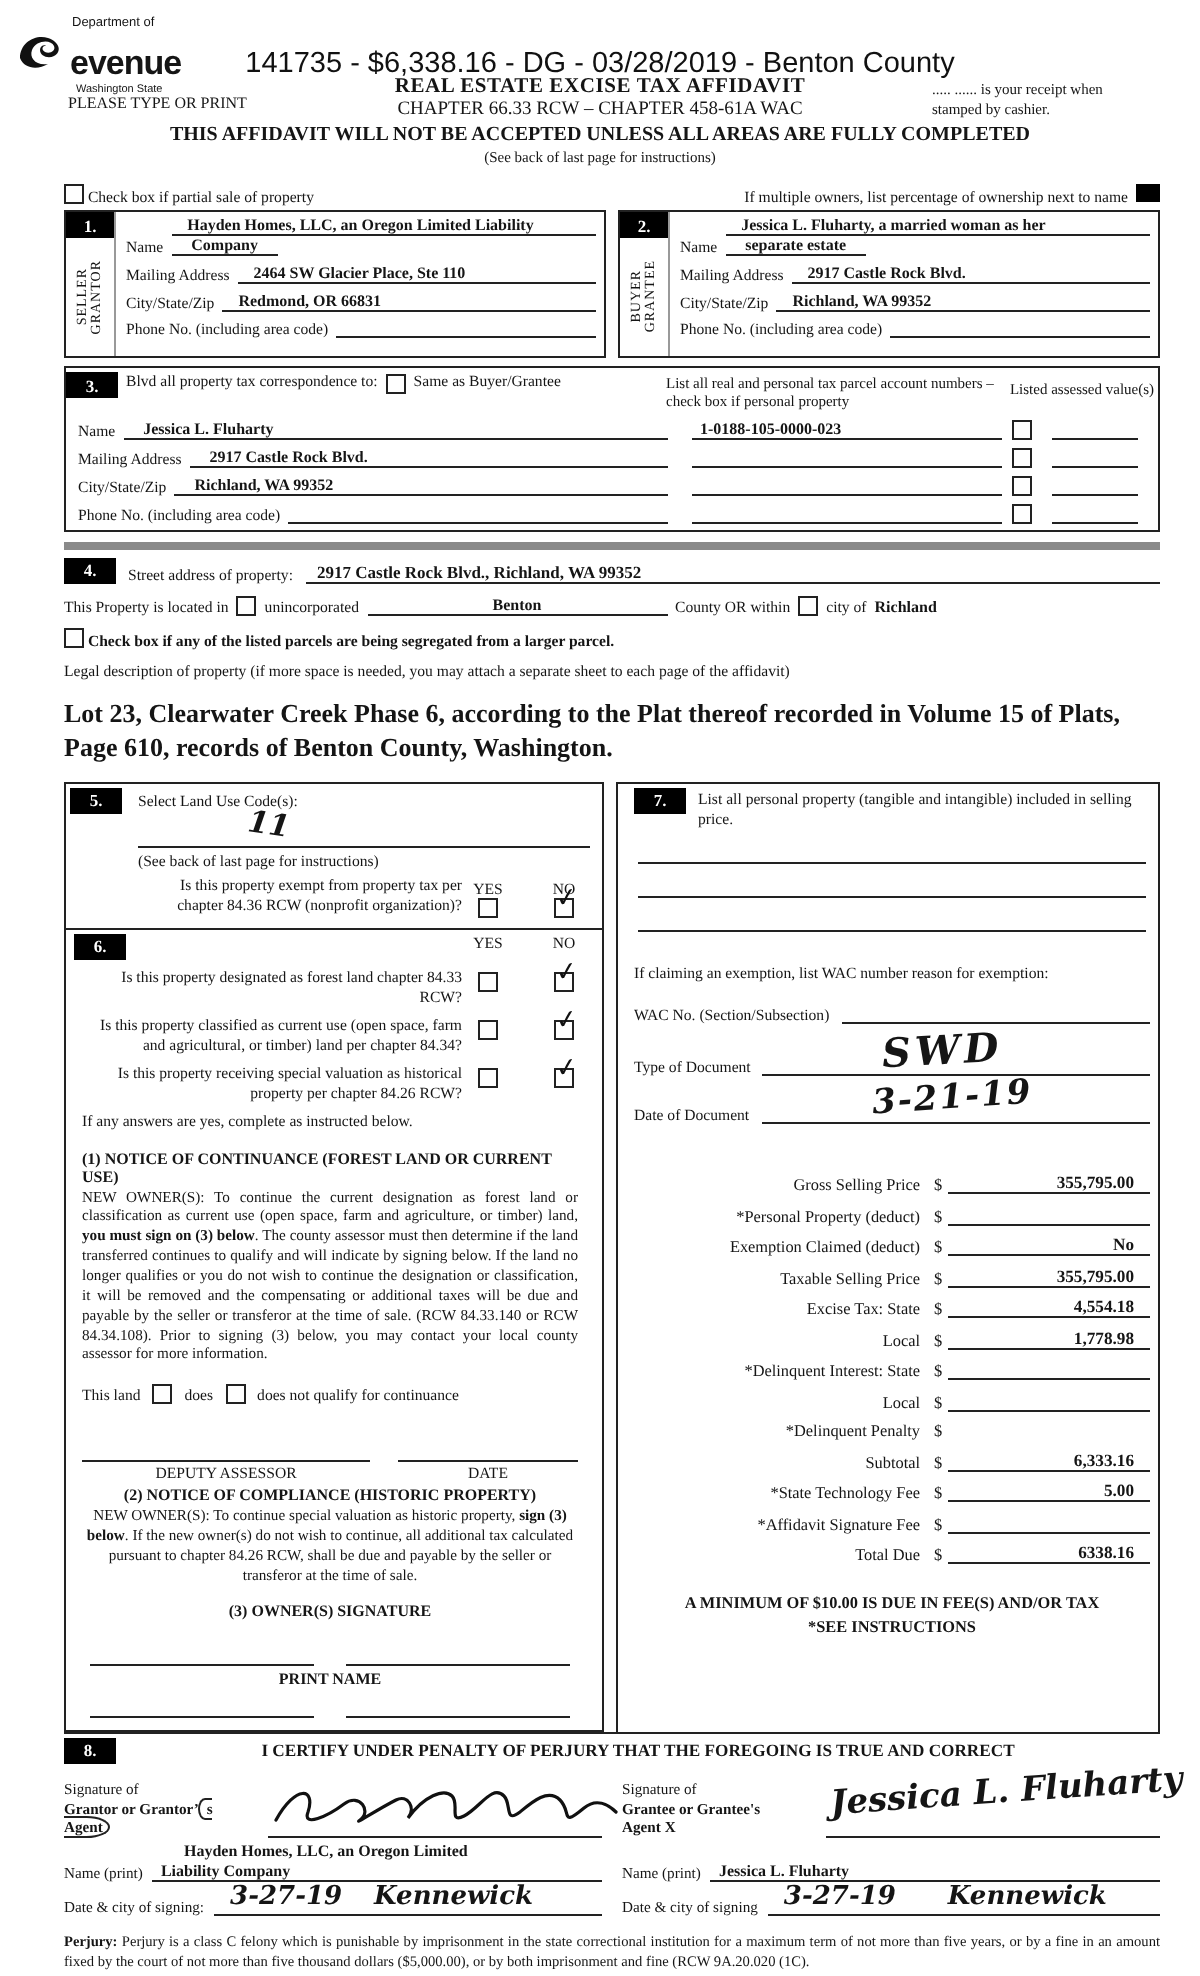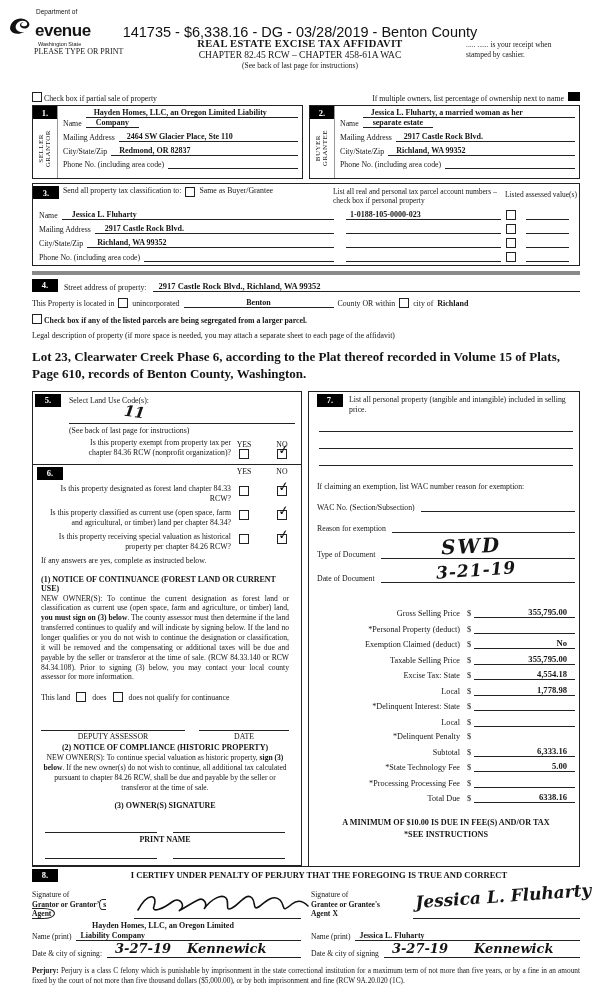--- a/index.html
+++ b/index.html
@@ -161,21 +161,22 @@
           </svg>
         </span>
         <span class="logoTxt">evenue</span>
       </div>
       <div class="logoTag">Washington State</div>
     </div>
     <div class="stamp">141735 - $6,338.16 - DG - 03/28/2019 - Benton County</div>
     <div class="pleaseType">PLEASE TYPE OR PRINT</div>
     <div class="receipt">..... ...... is your receipt when stamped by cashier.</div>
     <div class="titleC">REAL ESTATE EXCISE TAX AFFIDAVIT</div>
-    <div class="chapter">CHAPTER 82.45 RCW – CHAPTER 458-61A WAC</div>
+    <div class="chapter">CHAPTER 66.33 RCW – CHAPTER 458-61A WAC</div>
+    <div class="notice">THIS AFFIDAVIT WILL NOT BE ACCEPTED UNLESS ALL AREAS ARE FULLY COMPLETED</div>
     <div class="seeback">(See back of last page for instructions)</div>
   </div>
 
   <div class="inner">
 
     <div class="partialRow">
       <span>
         <span class="cb"></span>
         <span>Check box if partial sale of property</span>
       </span>
@@ -200,21 +201,21 @@
               <span class="l1">Hayden Homes, LLC, an Oregon Limited Liability</span>
               <span class="l2">Company</span>
             </span>
           </div>
           <div class="frow">
             <span class="lab">Mailing Address</span>
             <span class="fval">2464 SW Glacier Place, Ste 110</span>
           </div>
           <div class="frow">
             <span class="lab">City/State/Zip</span>
-            <span class="fval">Redmond, OR 82837</span>
+            <span class="fval">Redmond, OR 66831</span>
           </div>
           <div class="frow" style="margin-bottom:2px;">
             <span class="lab">Phone No. (including area code)</span>
             <span class="fval"></span>
           </div>
         </div>
       </div>
 
       <div class="party">
         <div class="pside">
@@ -245,21 +246,21 @@
             <span class="fval"></span>
           </div>
         </div>
       </div>
     </div>
 
     <div class="sec3">
       <div class="s3top">
         <div class="s3send">
           <span class="numBox" style="width:26px;height:13px;flex:none;">3.</span>
-          <span>Send all property tax classification to:</span>
+          <span>Blvd all property tax correspondence to:</span>
           <span class="cb" style="margin-top:1px;"></span>
           <span>Same as Buyer/Grantee</span>
         </div>
         <div class="s3parcelHdr">List all real and personal tax parcel account numbers – check box if personal property</div>
         <div class="s3assHdr">Listed assessed value(s)</div>
       </div>
 
       <div class="s3row">
         <div class="s3left">
           <span class="lab">Name</span>
@@ -436,24 +437,20 @@
         <div class="s7blank"></div>
         <div class="s7blank"></div>
         <div class="s7blank"></div>
 
         <div class="s7exempt">If claiming an exemption, list WAC number reason for exemption:</div>
 
         <div class="s7row">
           <span class="lab">WAC No. (Section/Subsection)</span>
           <span class="s7line"></span>
         </div>
-        <div class="s7row">
-          <span class="lab">Reason for exemption</span>
-          <span class="s7line"></span>
-        </div>
         <div class="s7row" style="margin-top:14px;">
           <span class="lab">Type of Document</span>
           <span class="s7line">
             <span class="hw hwSWD">SWD</span>
           </span>
         </div>
         <div class="s7row" style="margin-top:12px;">
           <span class="lab">Date of Document</span>
           <span class="s7line">
             <span class="hw hwDate">3-21-19</span>
@@ -510,21 +507,21 @@
             <span class="feeLabel">Subtotal</span>
               <span class="dollar">$</span>
               <span class="feeLine">6,333.16</span>
           </div>
           <div class="feeRow">
             <span class="feeLabel">*State Technology Fee</span>
               <span class="dollar">$</span>
               <span class="feeLine">5.00</span>
           </div>
           <div class="feeRow">
-            <span class="feeLabel">*Processing Processing Fee</span>
+            <span class="feeLabel">*Affidavit Signature Fee</span>
               <span class="dollar">$</span>
               <span class="feeLine"></span>
           </div>
           <div class="feeRow">
             <span class="feeLabel">Total Due</span>
               <span class="dollar">$</span>
               <span class="feeLine">6338.16</span>
           </div>
         </div>
 

